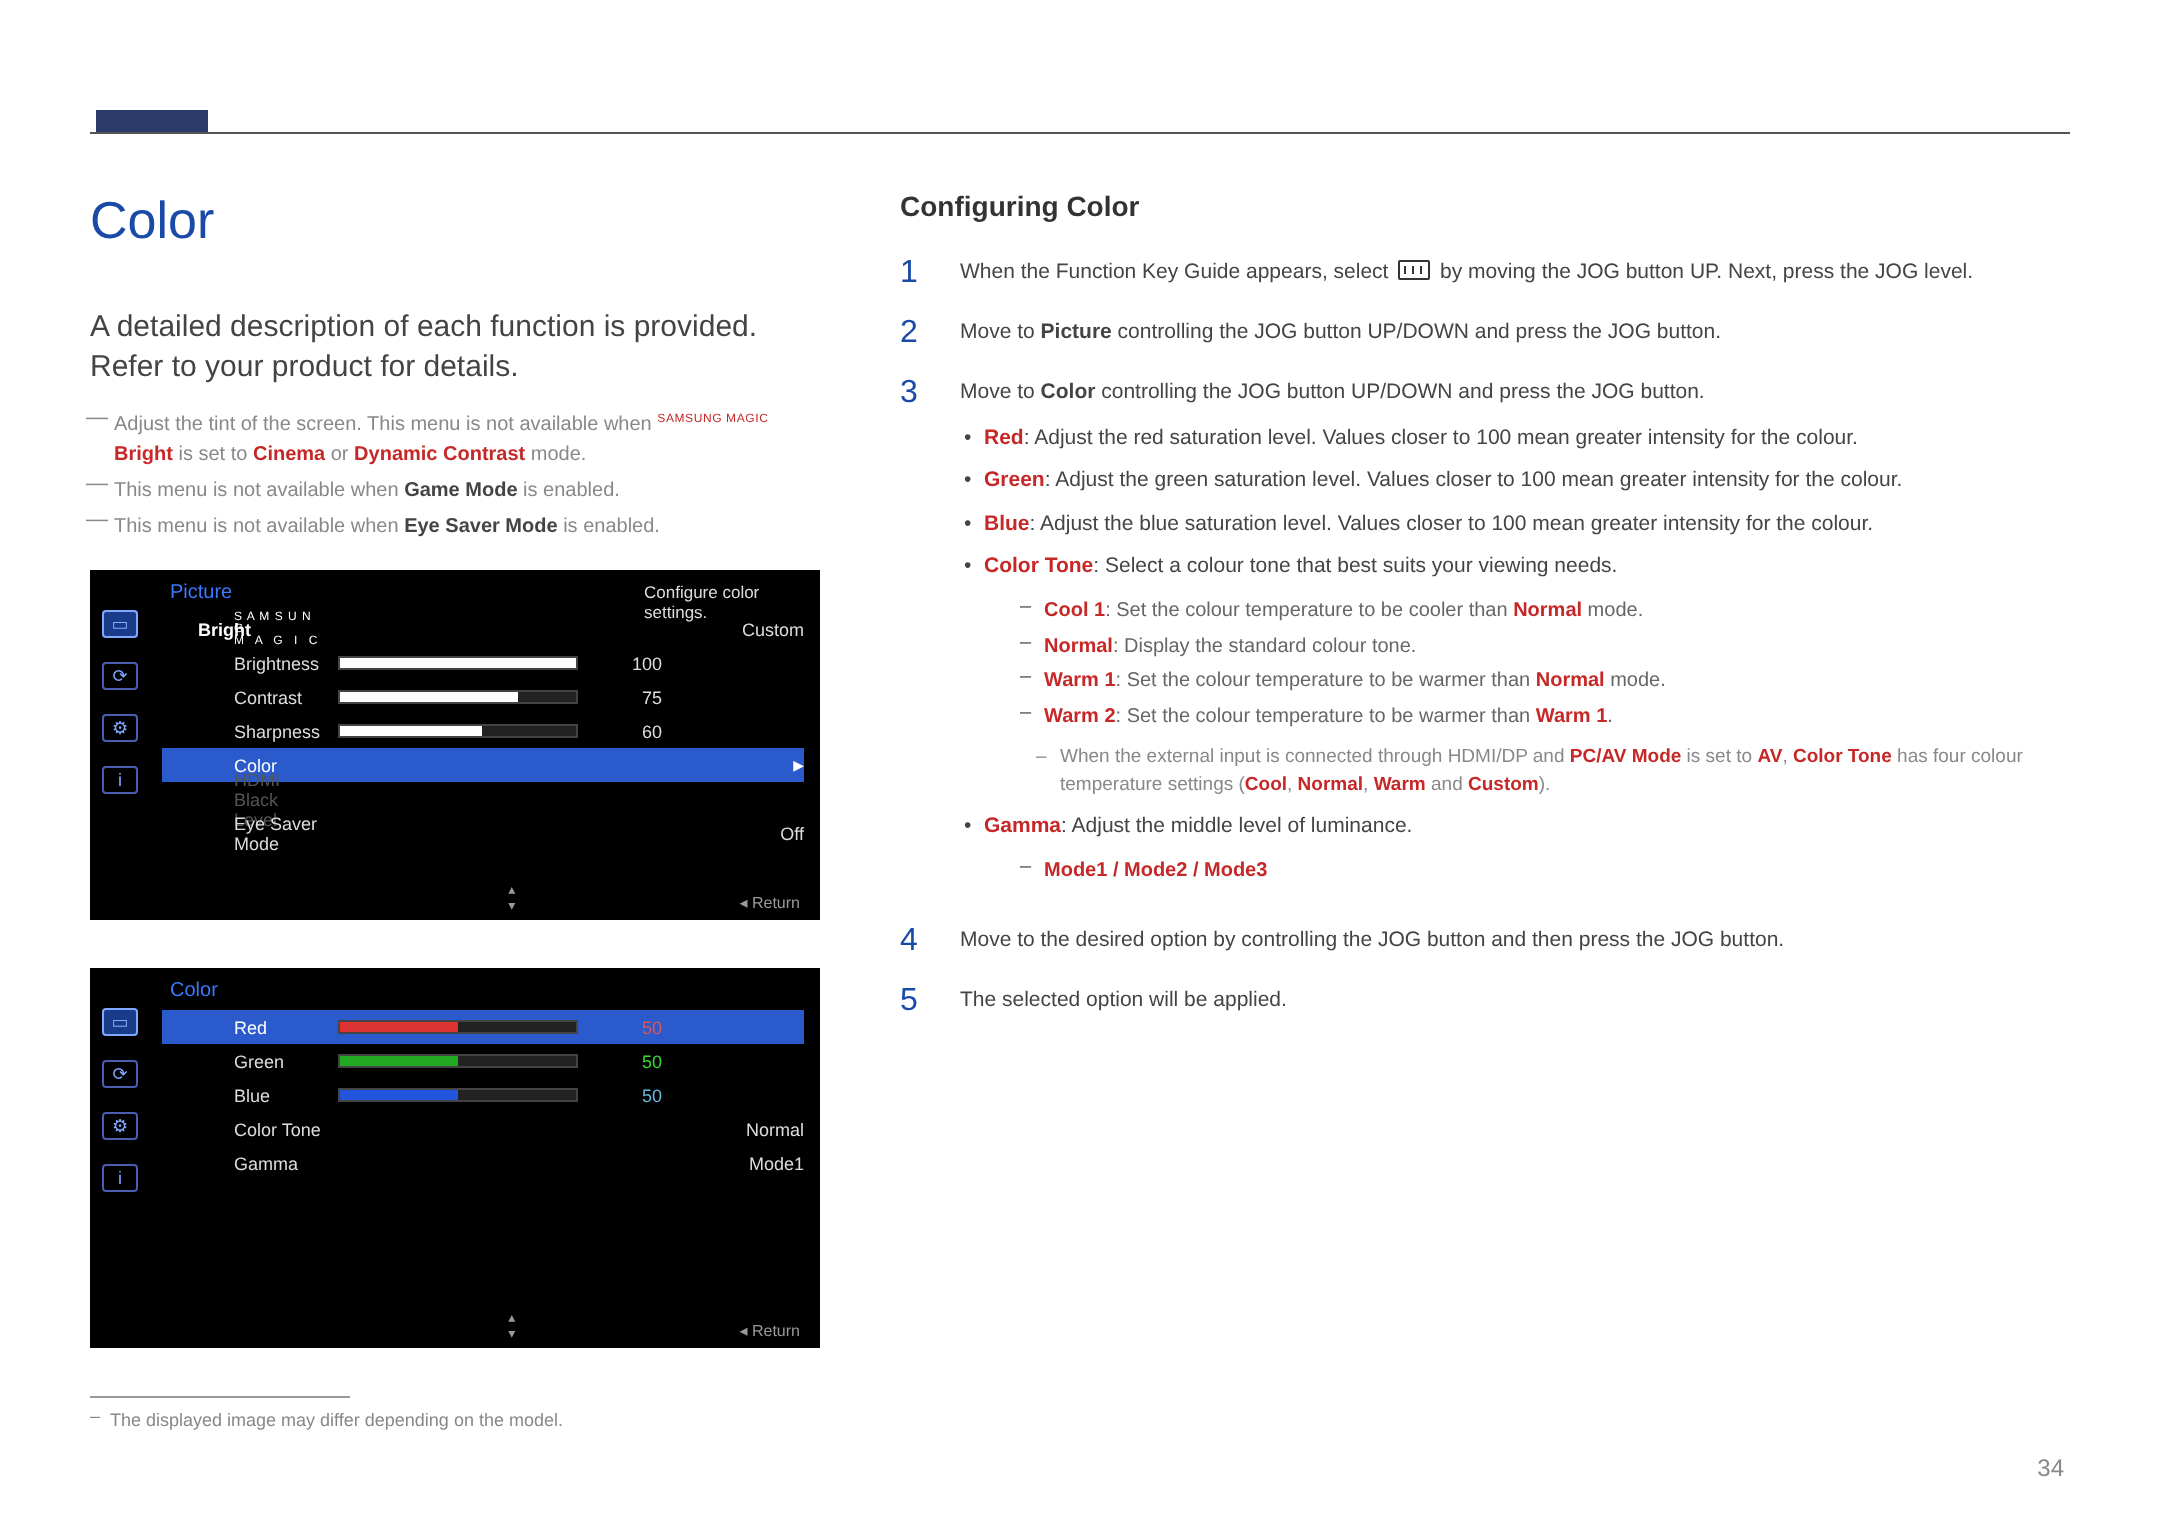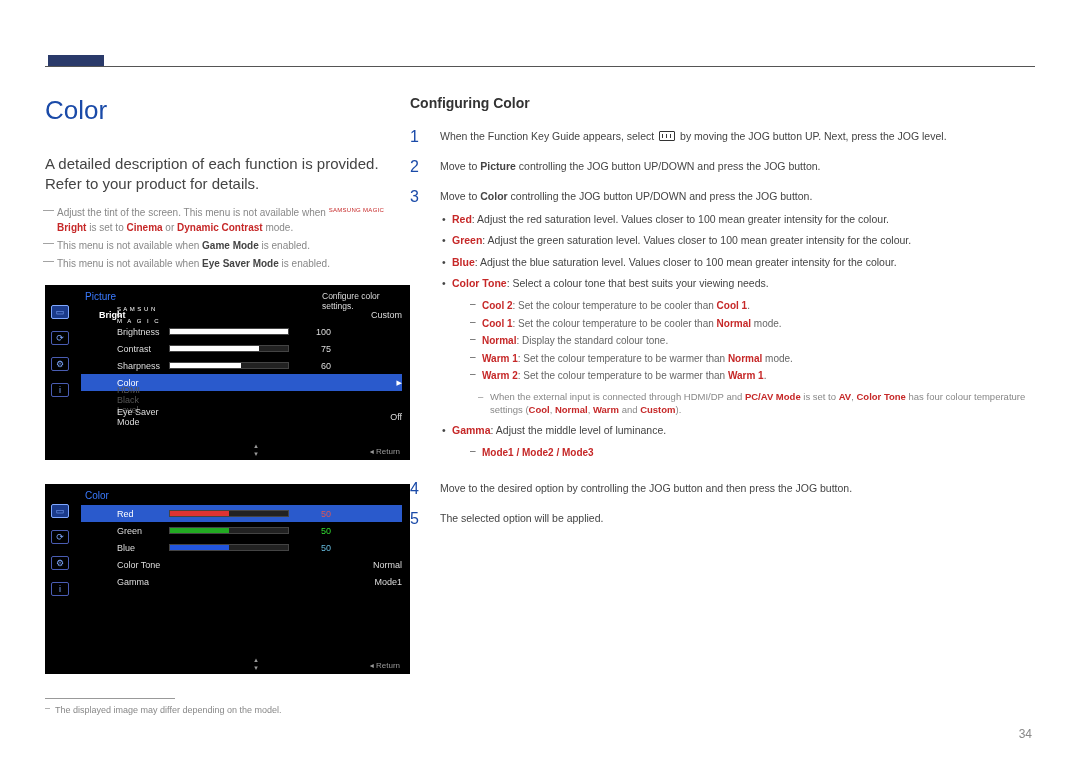--- a/index.html
+++ b/index.html
@@ -16,21 +16,21 @@
   .top-rule {
     position: absolute;
     left: 45px; right: 45px; top: 66px;
     border-top: 1px solid #555;
   }
   .top-block {
     position: absolute;
     left: 48px; top: 55px; width: 56px; height: 11px;
     background: #2a3a6a;
   }
-  .cols { display: flex; padding-top: 95px; }
+  .cols { display: flex; gap: 40px; padding-top: 95px; }
   .left { width: 365px; flex-shrink: 0; }
   .right { flex: 1; }
   h1.title { color: #1a4aa8; font-weight: 400; font-size: 26px; margin-bottom: 28px; }
   h2.subtitle { color: #333; font-weight: 600; font-size: 14px; margin-bottom: 18px; }
   .p-intro { font-size: 15px; color: #444; line-height: 1.3; margin-bottom: 12px; }
   .dash-list { list-style: none; margin-bottom: 14px; }
   .dash-list li { position: relative; padding-left: 12px; font-size: 10px; color: #888; line-height: 1.5; margin-bottom: 3px; }
   .dash-list li:before { content: "―"; position: absolute; left: -2px; top: -4px; color: #888; font-size: 11px; }
   .dash-list li .black { color: #444; }
   .dash-list li .redbold { color: #c62828; font-weight: 600; }
@@ -271,21 +271,20 @@
         <div class="body">
           <span>Move to </span><span class="bold">Color</span><span> controlling the JOG button UP/DOWN and press the JOG button.</span>
 
           <ul class="dot">
             <li><span class="red">Red</span><span>: Adjust the red saturation level. Values closer to 100 mean greater intensity for the colour.</span></li>
             <li><span class="red">Green</span><span>: Adjust the green saturation level. Values closer to 100 mean greater intensity for the colour.</span></li>
             <li><span class="red">Blue</span><span>: Adjust the blue saturation level. Values closer to 100 mean greater intensity for the colour.</span></li>
             <li>
               <span class="red">Color Tone</span><span>: Select a colour tone that best suits your viewing needs.</span>
               <ul class="dash">
-                <li><span class="red">Cool 2</span><span>: Set the colour temperature to be cooler than </span><span class="red">Cool 1</span><span>.</span></li>
                 <li><span class="red">Cool 1</span><span>: Set the colour temperature to be cooler than </span><span class="red">Normal</span><span> mode.</span></li>
                 <li><span class="red">Normal</span><span>: Display the standard colour tone.</span></li>
                 <li><span class="red">Warm 1</span><span>: Set the colour temperature to be warmer than </span><span class="red">Normal</span><span> mode.</span></li>
                 <li><span class="red">Warm 2</span><span>: Set the colour temperature to be warmer than </span><span class="red">Warm 1</span><span>.</span></li>
               </ul>
               <div class="pcav-note">
                 <span>When the external input is connected through HDMI/DP and </span><span class="red">PC/AV Mode</span><span> is set to </span><span class="red">AV</span><span>, </span><span class="red">Color Tone</span><span> has four colour temperature settings (</span><span class="red">Cool</span><span>, </span><span class="red">Normal</span><span>, </span><span class="red">Warm</span><span> and </span><span class="red">Custom</span><span>).</span>
               </div>
             </li>
             <li>

